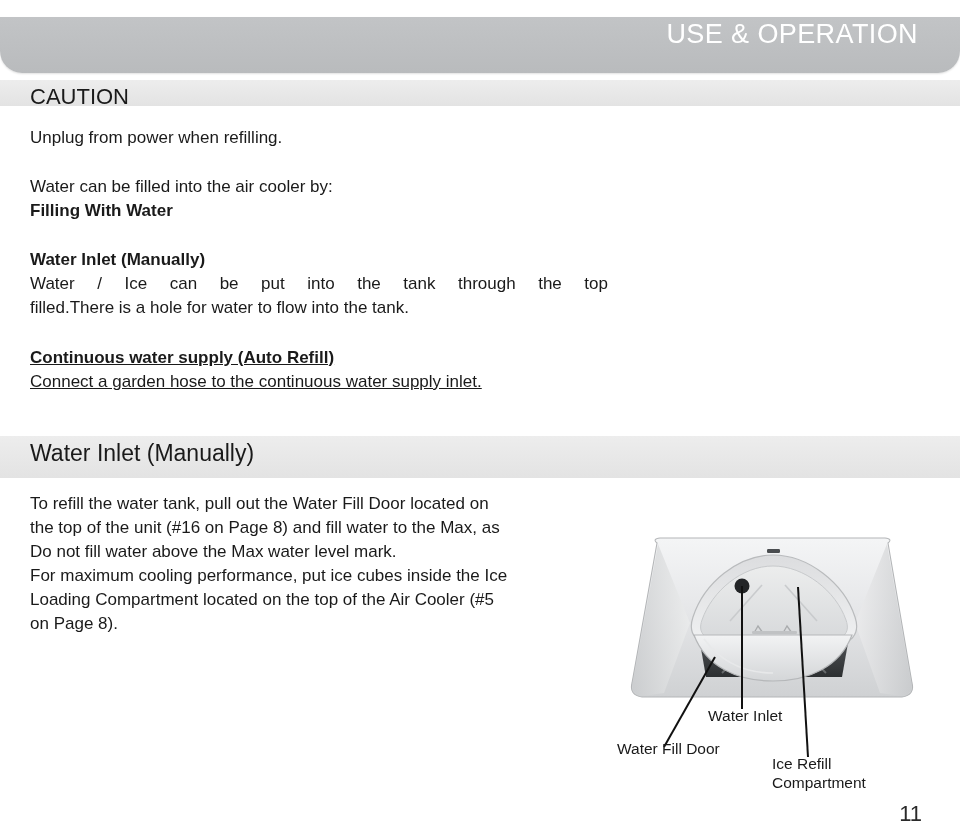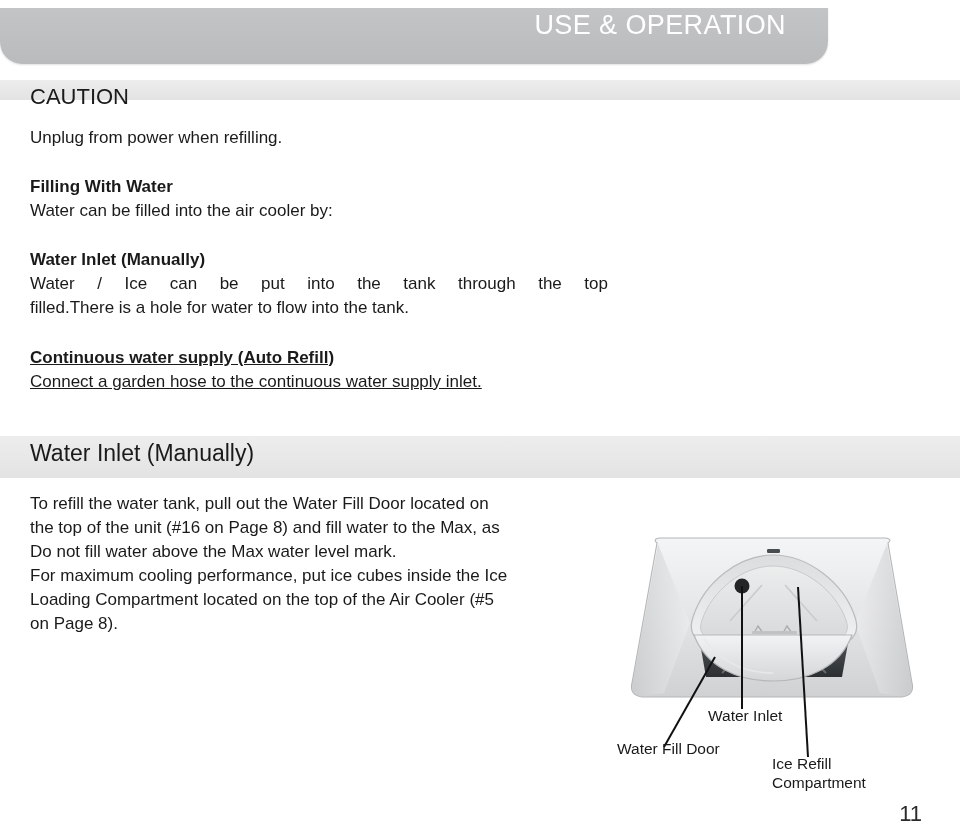--- a/index.html
+++ b/index.html
@@ -13,22 +13,22 @@
     position: relative;
     font-family: "Liberation Sans", sans-serif;
     color: #1a1a1a;
     overflow: hidden;
   }
 
   
   .header-bar {
     position: absolute;
     left: 0;
-    top: 8px;
-    width: 828px;
+    top: 17px;
+    width: 960px;
     height: 56px;
     background: linear-gradient(to bottom, #c2c4c6 0%, #bdbfc1 55%, #b9bbbd 100%);
     border-bottom-left-radius: 22px;
     border-bottom-right-radius: 22px;
     box-shadow: 0 1px 2px rgba(0,0,0,0.12);
   }
   .header-title {
     position: absolute;
     right: 42px;
     top: 2px;
@@ -39,21 +39,21 @@
     white-space: nowrap;
   }
 
   
   .band {
     position: absolute;
     left: 0;
     width: 960px;
     background: linear-gradient(to bottom, #ededed 0%, #e7e7e7 60%, #e3e3e3 100%);
   }
-  .band-caution { top: 80px; height: 20px; }
+  .band-caution { top: 80px; height: 26px; }
   .band-waterinlet { top: 436px; height: 42px; }
 
   .band-label {
     position: absolute;
     left: 30px;
     color: #1a1a1a;
     font-weight: 400;
     white-space: nowrap;
   }
   .band-caution .band-label { top: 4px; font-size: 22px; }
@@ -119,22 +119,22 @@
 
 <div class="band band-caution">
   <div class="band-label">CAUTION</div>
 </div>
 
 <div class="col" id="caution-body">
   <p class="t">Unplug from power when refilling.</p>
 </div>
 
 <div class="col" id="filling-block">
+  <p class="t">Water can be filled into the air cooler by:</p>
   <p class="t bold">Filling With Water</p>
-  <p class="t">Water can be filled into the air cooler by:</p>
 </div>
 
 <div class="col" id="inlet-block">
   <p class="t bold">Water Inlet (Manually)</p>
   <p class="t justify">Water / Ice can be put into the tank through the top</p>
   <p class="t">filled.There is a hole for water to flow into the tank.</p>
 </div>
 
 <div class="col" id="continuous-block">
   <p class="t bold">Continuous water supply (Auto Refill)</p>

